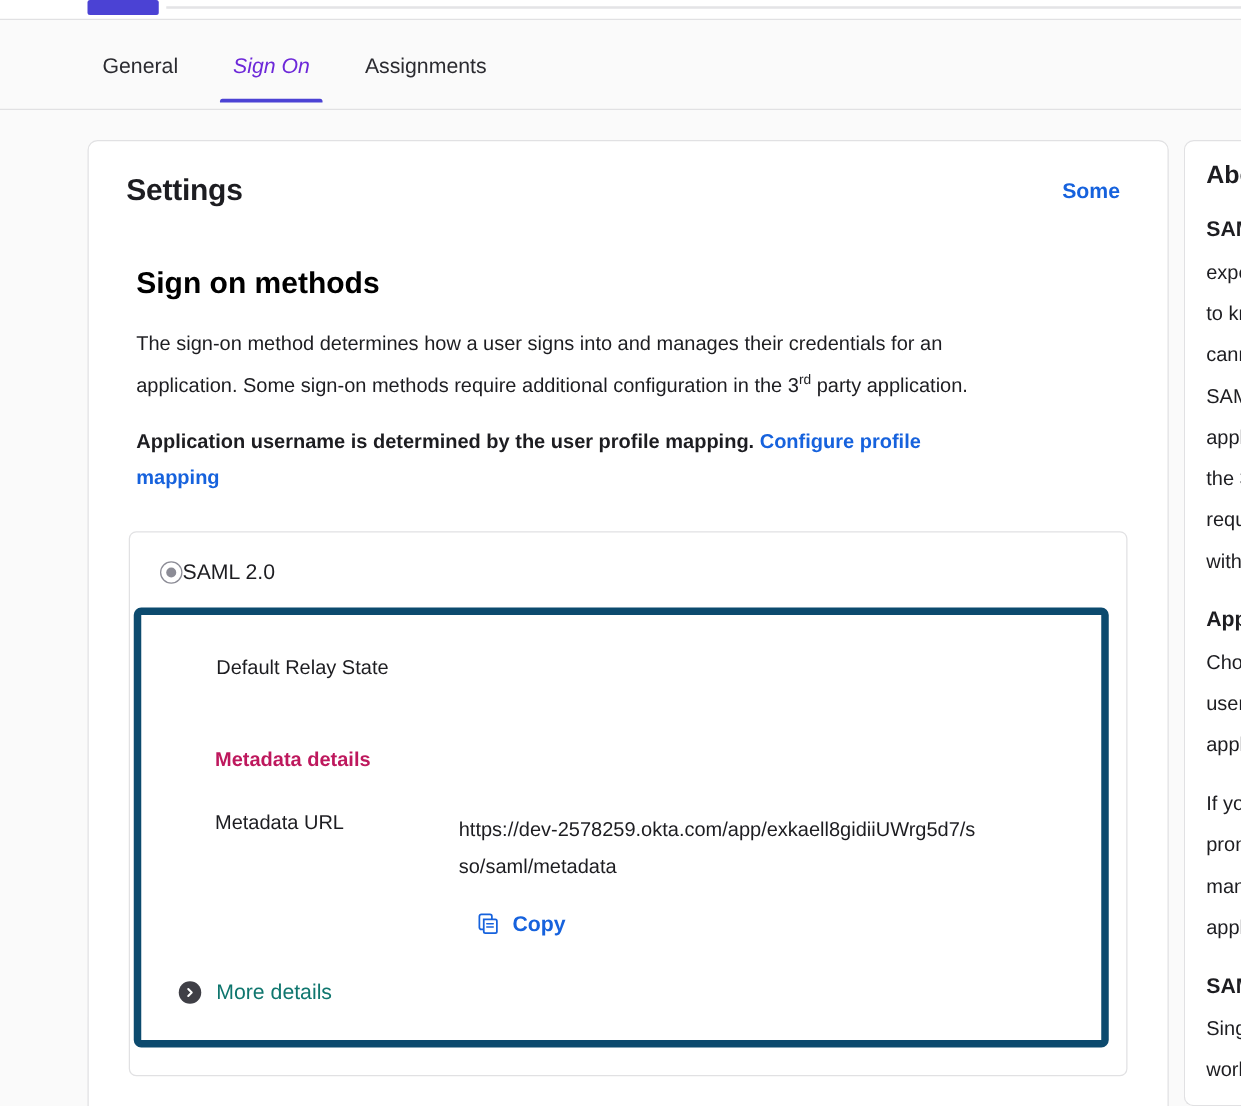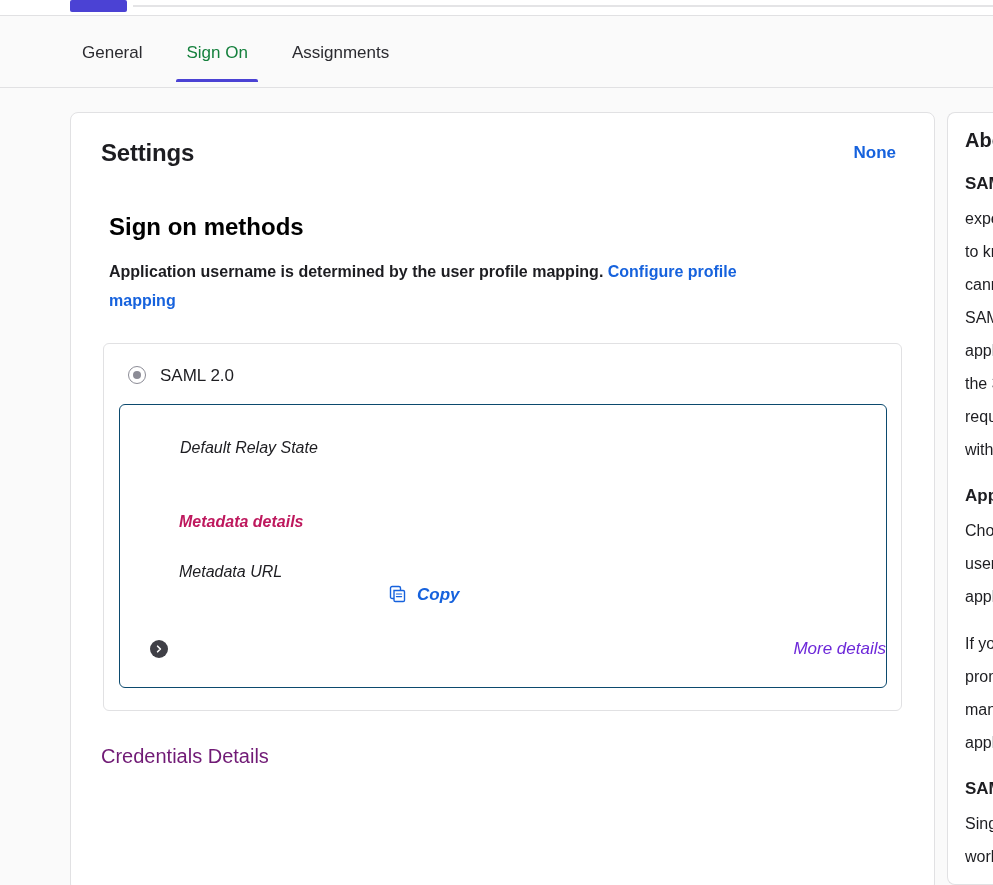--- a/index.html
+++ b/index.html
@@ -69,22 +69,23 @@
     position: relative;
     padding: 8px 22px 18px 22px;
     font-size: 17px;
     line-height: 22px;
     color: #2b2b30;
     cursor: pointer;
     white-space: nowrap;
   }
   .tab:first-child { padding-left: 12px; }
   .tab.active {
-    color: #15803d;
+    color: #6d28d9;
     font-weight: 400;
+    font-style: italic;
   }
   .tab.active::after {
     content: "";
     position: absolute;
     left: 12px;
     right: 12px;
     bottom: 0;
     height: 3px;
     background: #4b42d4;
     border-radius: 2px 2px 0 0;
@@ -151,21 +152,21 @@
 
   
   .radio-block {
     margin: 28px 32px 0 32px;
     border: 1px solid #e1e1e3;
     border-radius: 6px;
     padding: 18px 0 22px 0;
   }
   .radio-row {
     display: flex;
-    gap: 14px;
+    align-items: center;
     padding: 4px 0 0 24px;
   }
   .radio {
     width: 18px;
     height: 18px;
     border-radius: 50%;
     border: 1px solid #8c8c96;
     background: #ffffff;
     position: relative;
     flex: 0 0 auto;
@@ -179,26 +180,25 @@
     height: 8px;
     border-radius: 50%;
     background: #8c8c96;
   }
   .radio-label {
     font-size: 17px;
     color: #1d1d21;
   }
 
   .inner-box {
-    margin: 18px 14px 0 15px;
-    border: 1px solid #0c4a6e;
+    margin: 18px 14px 0 3px;
+    border: 6px solid #0c4a6e;
     border-radius: 6px;
     padding: 26px 0 28px 0;
     background: #fff;
-    font-style: italic;
   }
 
   .field-label-solo {
     font-size: 16px;
     color: #1d1d21;
     padding: 8px 0 0 60px;
   }
 
   .subsection-title {
     font-size: 16px;
@@ -245,23 +245,22 @@
     height: 18px;
     position: relative;
   }
 
   .more-details {
     display: flex;
     align-items: center;
     gap: 12px;
     padding: 26px 0 0 30px;
     font-size: 17px;
-    color: #6d28d9;
+    color: #0f766e;
     cursor: pointer;
-    justify-content: space-between;
   }
   .chevron-circle {
     width: 18px;
     height: 18px;
     border-radius: 50%;
     background: #3f3f46;
     display: inline-flex;
     align-items: center;
     justify-content: center;
     flex: 0 0 auto;
@@ -333,45 +332,49 @@
       <div class="tab">
         <span>Assignments</span>
       </div>
     </div>
   </div>
 
   <div class="card">
 
     <div class="card-head">
       <div class="card-title">Settings</div>
-      <div class="edit-link">None</div>
+      <div class="edit-link">Some</div>
     </div>
 
     <div class="section-title">Sign on methods</div>
 
+    <div class="paragraph">
+      <span>The sign-on method determines how a user signs into and manages their credentials for an application. Some sign-on methods require additional configuration in the 3</span><sup>rd</sup><span> party application.</span>
+    </div>
 
     <div class="paragraph second">
       <span>Application username is determined by the user profile mapping. </span><a class="link">Configure profile mapping</a>
     </div>
 
     <div class="radio-block">
       <div class="radio-row">
         <span class="radio"></span>
         <span class="radio-label">SAML 2.0</span>
       </div>
 
       <div class="inner-box">
 
         <div class="field-label-solo">Default Relay State</div>
 
         <div class="subsection-title">Metadata details</div>
 
         <div class="kv">
           <div class="kv-key">Metadata URL</div>
           <div>
+            <div class="kv-val">https://dev-2578259.okta.com/app/exkaell8gidiiUWrg5d7/sso/saml/metadata</div>
             <div class="copy-btn">
               <span class="copy-icon">
                 <svg width="18" height="18" viewBox="0 0 18 18" fill="none" xmlns="http://www.w3.org/2000/svg">
                   <rect x="1.5" y="1.5" width="10" height="12" rx="1.6" stroke="#1662dd" stroke-width="1.4"></rect>
                   <path d="M5 5.5h9.2a1.3 1.3 0 0 1 1.3 1.3v8.4a1.3 1.3 0 0 1-1.3 1.3H6.3A1.3 1.3 0 0 1 5 15.2V5.5z" fill="#ffffff" stroke="#1662dd" stroke-width="1.4"></path>
                   <path d="M7.4 9h5.2M7.4 11.6h5.2" stroke="#1662dd" stroke-width="1.2" stroke-linecap="round"></path>
                 </svg>
               </span>
               <span>Copy</span>
             </div>

